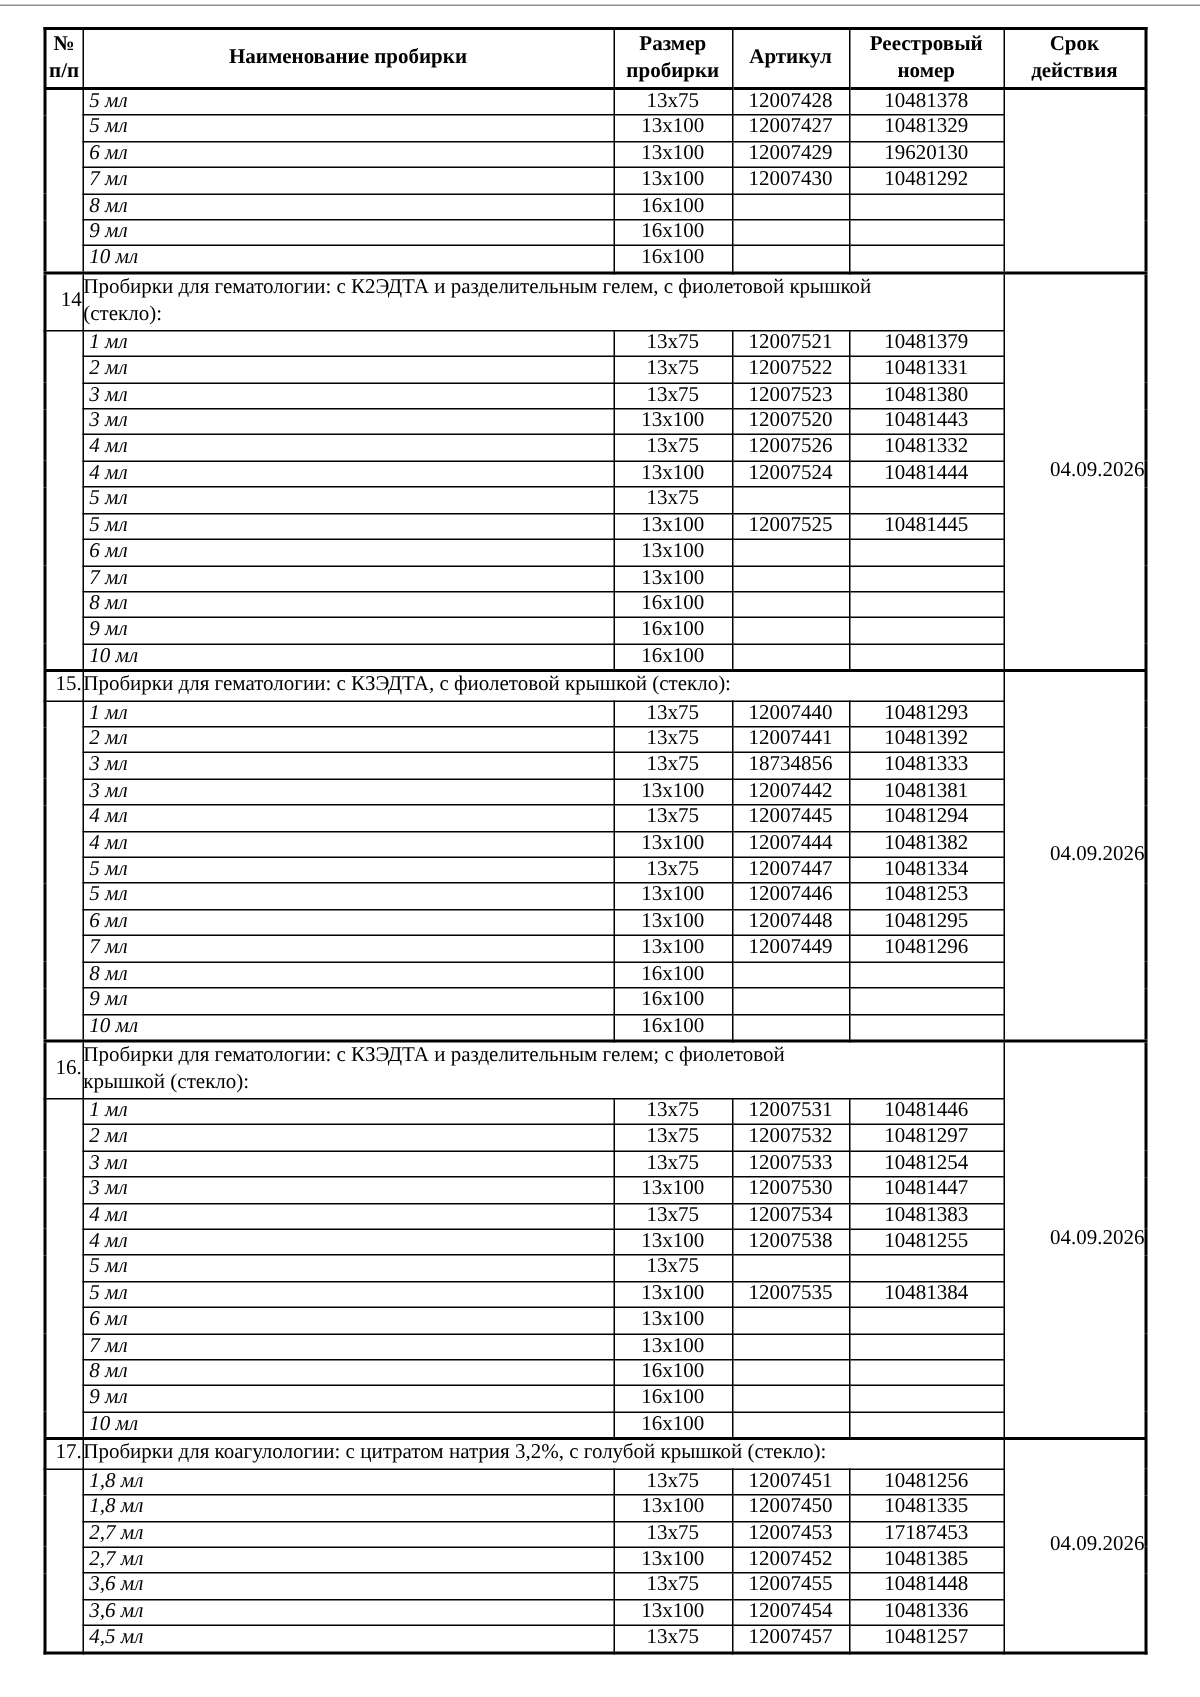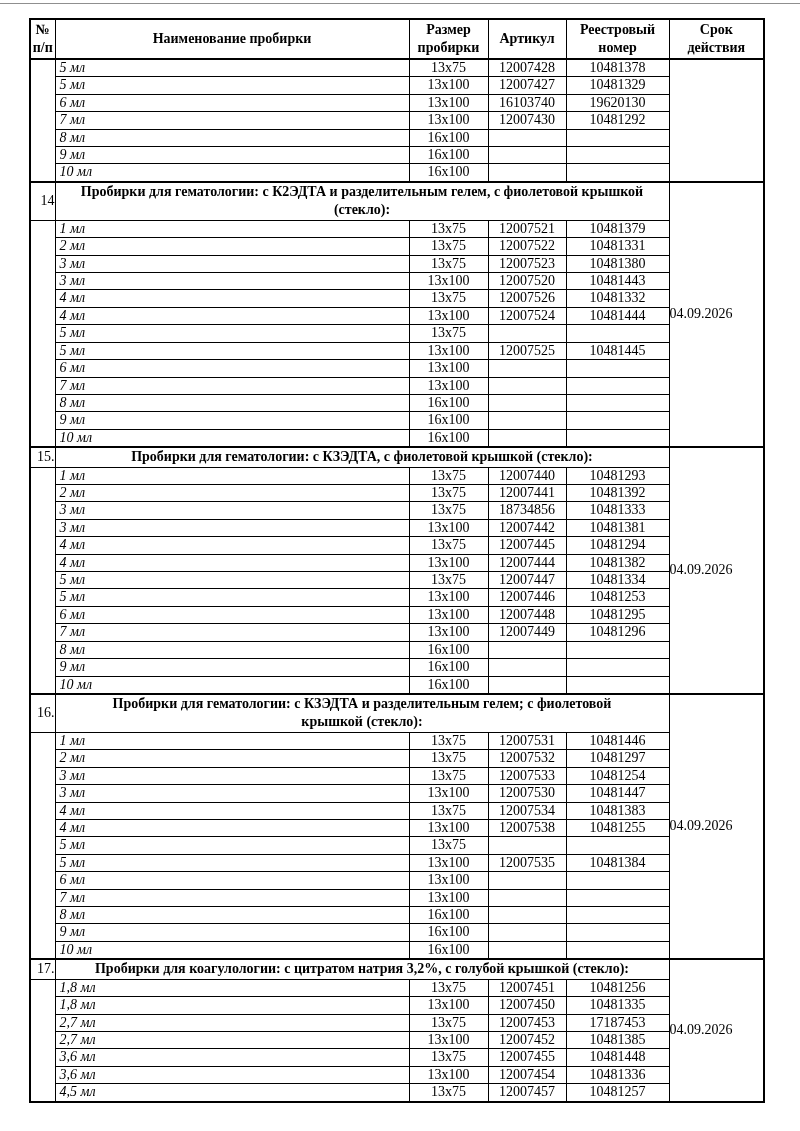--- a/index.html
+++ b/index.html
@@ -6,22 +6,22 @@
   body{width:800px;height:1131px;font-family:"Liberation Serif","DejaVu Serif",serif;color:#000;}
   .page{position:relative;width:800px;height:1131px;overflow:hidden;background:#fff;}
   .top-rule{position:absolute;left:0;top:3px;width:800px;height:1px;background:#8f8f8f;}
   table.doc{position:absolute;left:29px;top:18px;width:734px;border-collapse:collapse;table-layout:fixed;border:2px solid #000;}
   th,td{border:1px solid #000;padding:0;font-size:14px;line-height:16.4px;height:16.4px;overflow:hidden;vertical-align:middle;}
   thead th{font-weight:bold;text-align:center;white-space:pre-line;line-height:18px;height:auto;padding:1px 0;border-bottom-width:2px;}
   tr.section-start td{border-top-width:2px;}
   .c-num{text-align:right;}
   .c-name{text-align:left;padding-left:4px;font-style:italic;}
   .c-size,.c-article,.c-registry{text-align:center;}
-  .c-validity{text-align:left;}
-  .c-title{font-weight:bold;text-align:center;white-space:pre-line;line-height:18.5px;height:auto;padding:0;}
+  .c-validity{text-align:right;}
+  .c-title{font-weight:normal;white-space:pre-line;line-height:18.5px;height:auto;padding:0;}
   tr.title-row td{height:auto;}
 </style>
 </head>
 <body>
 
 <div class="page">
   <div class="top-rule"></div>
   <table class="doc">
     <colgroup>
       <col style="width:25px">
@@ -56,21 +56,21 @@
         </tr>
         <tr>
           <td class="c-name">5 мл</td>
           <td class="c-size">13x100</td>
           <td class="c-article">12007427</td>
           <td class="c-registry">10481329</td>
         </tr>
         <tr>
           <td class="c-name">6 мл</td>
           <td class="c-size">13x100</td>
-          <td class="c-article">16103740</td>
+          <td class="c-article">12007429</td>
           <td class="c-registry">19620130</td>
         </tr>
         <tr>
           <td class="c-name">7 мл</td>
           <td class="c-size">13x100</td>
           <td class="c-article">12007430</td>
           <td class="c-registry">10481292</td>
         </tr>
         <tr>
           <td class="c-name">8 мл</td>

